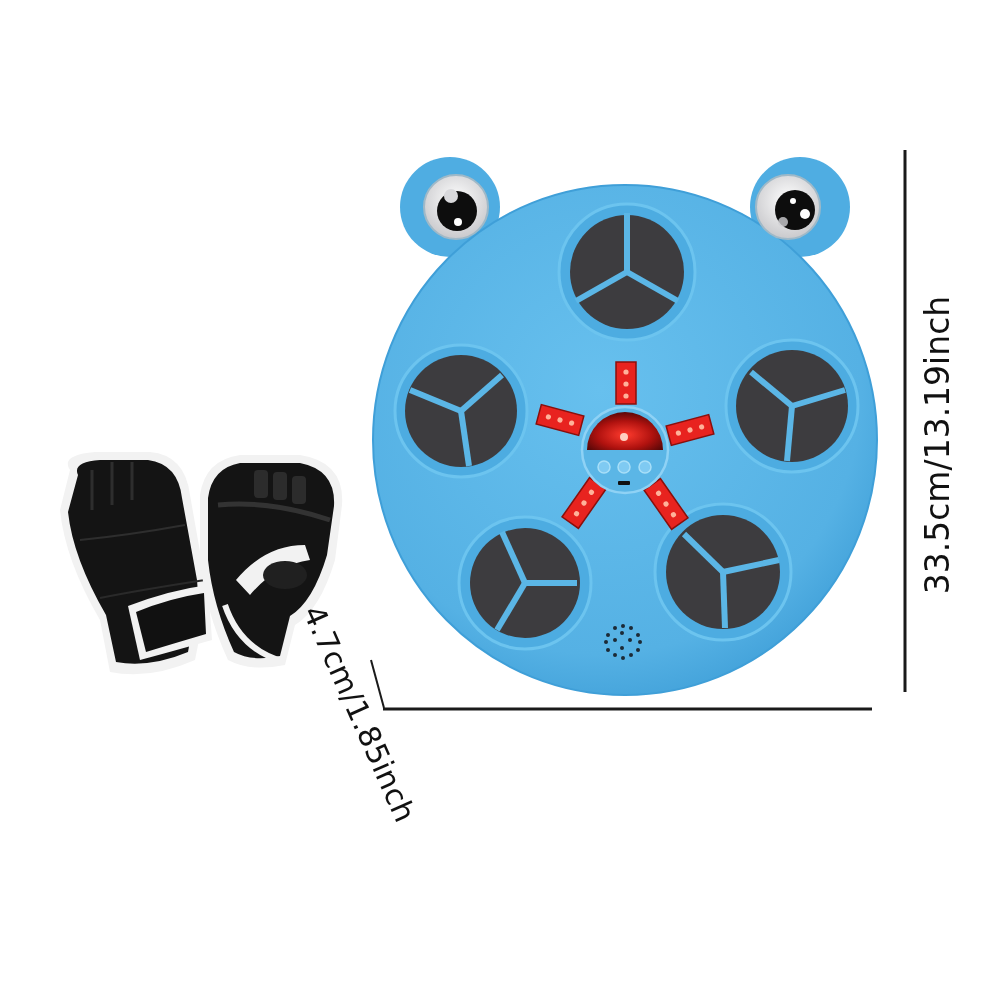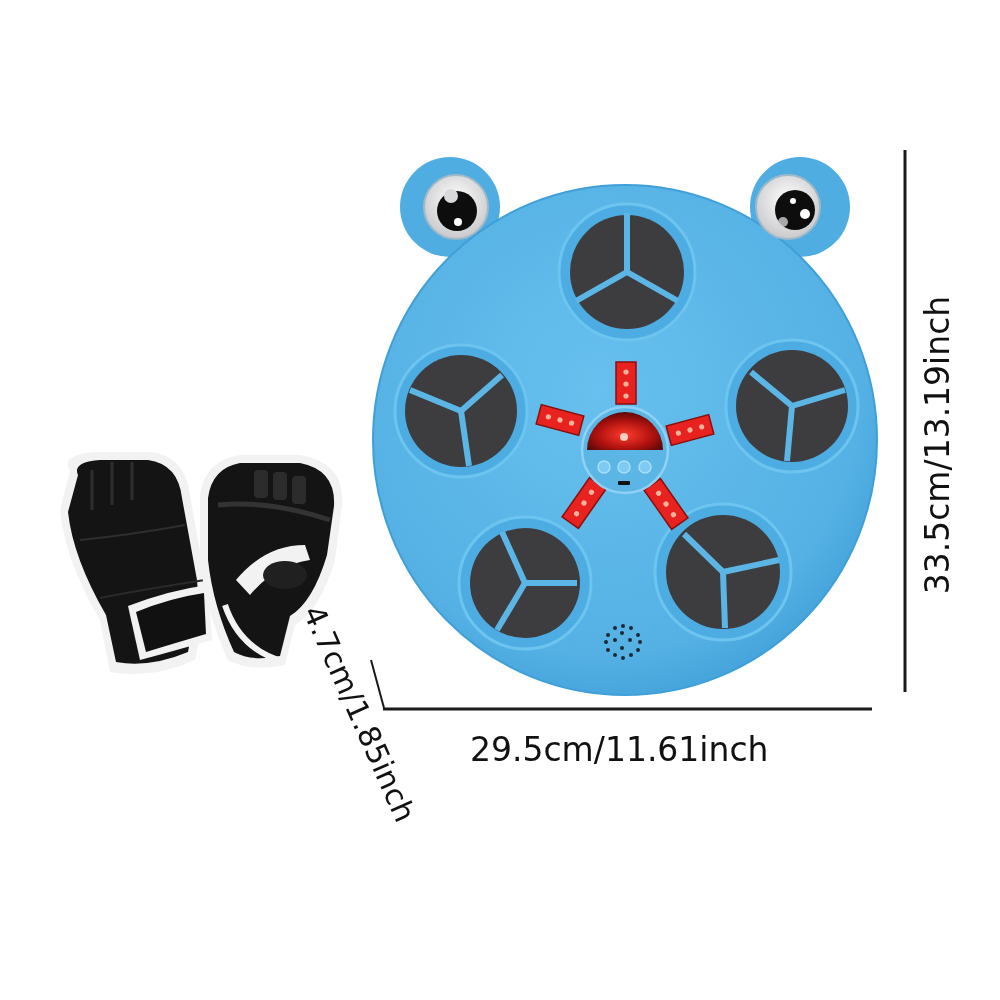--- a/index.html
+++ b/index.html
@@ -202,16 +202,15 @@
         <rect x="292" y="476" width="14" height="28" rx="4" fill="#2c2c2c"></rect>
 
         <path d="M 236 580 Q 265 545 305 545 L 310 560 Q 275 565 250 595 Z" fill="#f2f2f2"></path>
         <ellipse cx="285" cy="575" rx="22" ry="14" fill="#202020"></ellipse>
         <path d="M 225 605 Q 240 650 285 662" stroke="#f2f2f2" stroke-width="6" fill="none"></path>
       </g>
     </g>
   </svg>
 
   
-  <div class="dim-label width-label">29.5cm/11.61inch</div>
   <div class="dim-label height-label">33.5cm/13.19inch</div>
   <div class="dim-label depth-label">4.7cm/1.85inch</div>
 </div>
 
 </body></html>

